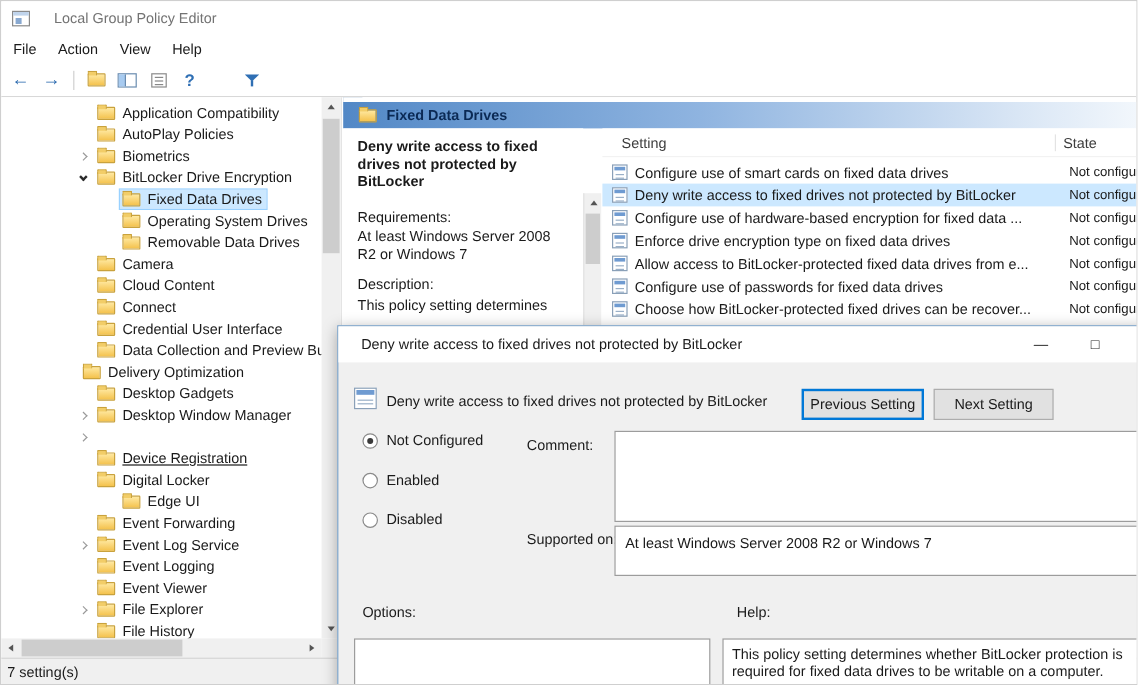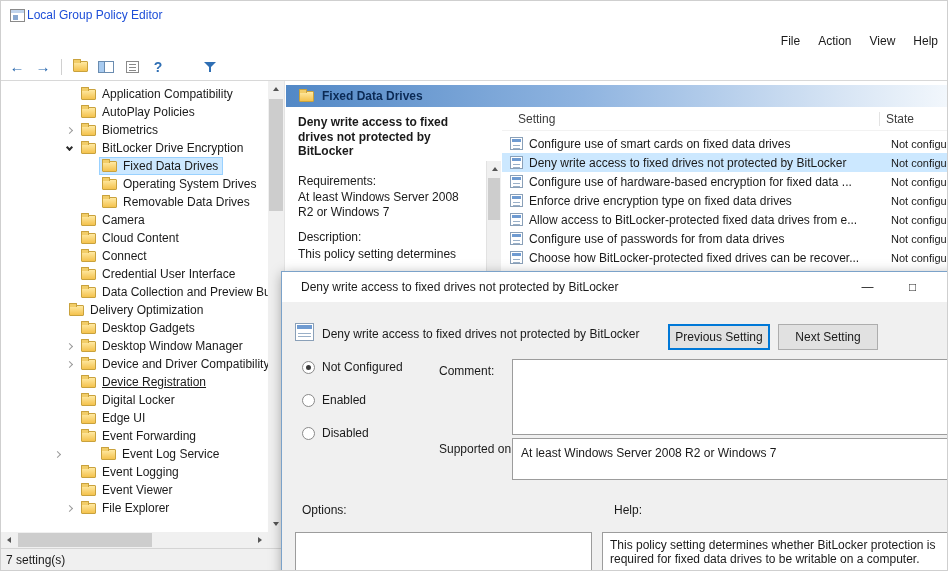--- a/index.html
+++ b/index.html
@@ -5,24 +5,24 @@
   * { box-sizing: border-box; margin: 0; padding: 0; }
   html,body { width:948px; height:571px; overflow:hidden; }
   body { font-family:"Liberation Sans","DejaVu Sans",sans-serif; font-size:12px; color:#1a1a1a; background:#fff; }
   .window { position:relative; width:948px; height:571px; background:#fff; overflow:hidden; border:1px solid #cfcfcf; }
 
   
   .titlebar { height:28px; display:flex; align-items:center; padding-left:9px; background:#fff; }
   .appico { width:15px; height:13px; border:1px solid #8a8a8a; background:#fff; position:relative; flex:none; }
   .appico::before { content:""; position:absolute; left:0; right:0; top:0; height:3px; background:#c0d4ec; }
   .appico::after { content:""; position:absolute; left:2px; top:5px; width:5px; height:5px; background:#88a8d0; }
-  .win-title { color:#1d4ed8; margin-left:2px; }
-
-  
-  .menubar { height:24px; display:flex; align-items:center; padding-left:1px; background:#fff;justify-content:flex-end; }
+  .win-title { color:#737373; margin-left:20px; }
+
+  
+  .menubar { height:24px; display:flex; align-items:center; padding-left:1px; background:#fff; }
   .menu-item { padding:3px 9px; }
 
   
   .toolbar { height:28px; border-bottom:1px solid #d8d8d8; display:flex; align-items:center; padding-left:4px; gap:2px; background:#fff; }
   .tbtn { width:24px; height:22px; display:flex; align-items:center; justify-content:center; }
   .nav { font-size:15px; font-weight:bold; color:#2566ad; line-height:1; }
   .tsep { width:1px; height:16px; background:#d0d0d0; margin:0 4px; }
   .folder { width:15px; height:11px; background:linear-gradient(#ffe9a2,#f4c24d); border:1px solid #c9a23d; border-radius:1px; position:relative; flex:none; }
   .folder::before { content:""; position:absolute; top:-3px; left:-1px; width:6px; height:3px; background:#f2cd68; border:1px solid #c9a23d; border-bottom:none; border-radius:1px 1px 0 0; }
   .panes { width:16px; height:12px; border:1px solid #6a8cb0; background:#fff; position:relative; }
@@ -273,54 +273,50 @@
           </span>
           <span class="tlabelwrap">
             <span class="folder"></span>
             <span>Desktop Window Manager</span>
           </span>
         </div>
         <div class="trow" style="padding-left: 58px;">
           <span class="chevbox">
             <span class="chev"></span>
           </span>
-          <span class="tlabelwrap">
-            <span class="folder"></span>
-            <span>Device and Driver Compatibility</span>
-          </span>
         </div>
         <div class="trow" style="padding-left: 58px; text-decoration: underline;">
           <span class="chevbox"></span>
           <span class="tlabelwrap">
             <span class="folder"></span>
             <span>Device Registration</span>
           </span>
         </div>
         <div class="trow" style="padding-left: 58px;">
           <span class="chevbox"></span>
           <span class="tlabelwrap">
             <span class="folder"></span>
             <span>Digital Locker</span>
           </span>
         </div>
-        <div class="trow" style="padding-left: 58px;">
+        <div class="trow" style="padding-left: 58px; margin-left: 21px;">
           <span class="chevbox"></span>
           <span class="tlabelwrap">
             <span class="folder"></span>
             <span>Edge UI</span>
           </span>
         </div>
         <div class="trow" style="padding-left: 58px;">
           <span class="chevbox"></span>
           <span class="tlabelwrap">
             <span class="folder"></span>
             <span>Event Forwarding</span>
           </span>
         </div>
-        <div class="trow" style="padding-left: 46px; gap: 32px;">
+        <div class="trow" style="padding-left: 58px;">
           <span class="chevbox">
             <span class="chev"></span>
           </span>
           <span class="tlabelwrap">
             <span class="folder"></span>
             <span>Event Log Service</span>
           </span>
         </div>
         <div class="trow" style="padding-left: 58px;">
           <span class="chevbox"></span>
@@ -336,20 +332,27 @@
             <span>Event Viewer</span>
           </span>
         </div>
         <div class="trow" style="padding-left: 58px;">
           <span class="chevbox">
             <span class="chev"></span>
           </span>
           <span class="tlabelwrap">
             <span class="folder"></span>
             <span>File Explorer</span>
+          </span>
+        </div>
+        <div class="trow" style="padding-left: 58px;">
+          <span class="chevbox"></span>
+          <span class="tlabelwrap">
+            <span class="folder"></span>
+            <span>File History</span>
           </span>
         </div>
       </div>
     <div class="vscroll">
       <span class="sb-btn" style="top:0">
           <span class="tri-up"></span>
         </span>
       <span class="vthumb"></span>
       <span class="sb-btn" style="bottom:0">
           <span class="tri-down"></span>
@@ -414,21 +417,21 @@
               <span class="llabel">Enforce drive encryption type on fixed data drives</span>
               <span class="lstate">Not configured</span>
             </div>
             <div class="lrow">
               <span class="pol-icon"></span>
               <span class="llabel">Allow access to BitLocker-protected fixed data drives from e...</span>
               <span class="lstate">Not configured</span>
             </div>
             <div class="lrow">
               <span class="pol-icon"></span>
-              <span class="llabel">Configure use of passwords for from data drives</span>
+              <span class="llabel">Configure use of passwords for fixed data drives</span>
               <span class="lstate">Not configured</span>
             </div>
             <div class="lrow">
               <span class="pol-icon"></span>
               <span class="llabel">Choose how BitLocker-protected fixed drives can be recover...</span>
               <span class="lstate">Not configured</span>
             </div>
           </div>
       </div>
     </div>

